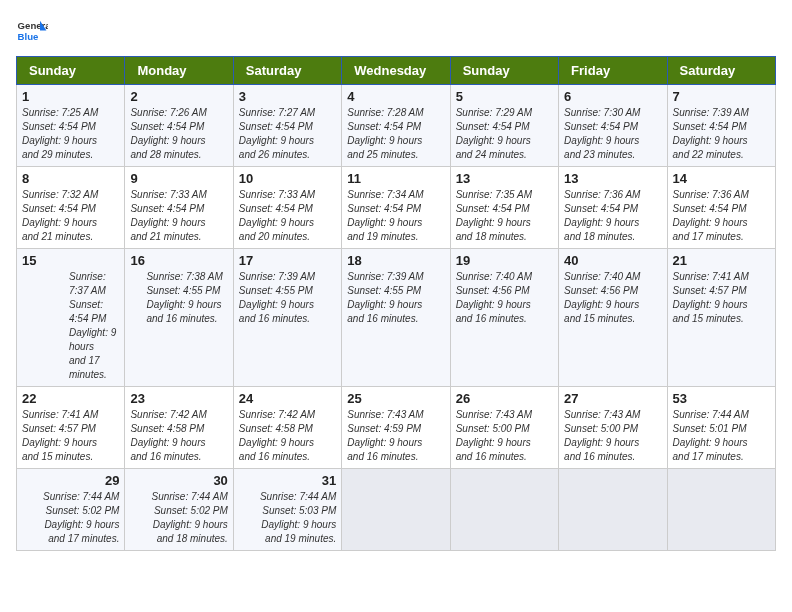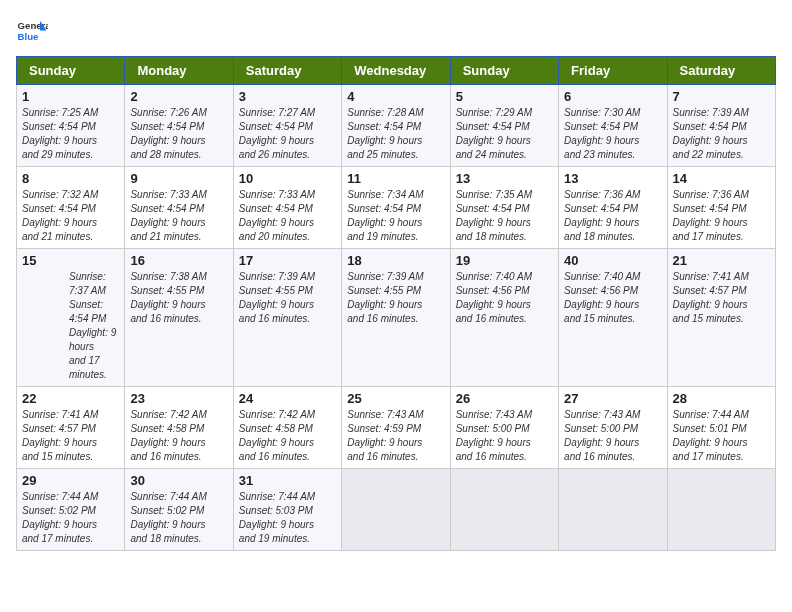--- a/index.html
+++ b/index.html
@@ -76,20 +76,21 @@
       font-size: 10px;
       color: #333;
       line-height: 1.4;
       font-style: italic;
     }
     .empty-cell {
       background: #e8eaf0 !important;
     }
     .last-row td {
       height: 70px;
+      text-align: right;
     }
   </style>
 </head>
 <body>
 
 <div class="header-area">
   <div class="logo">
     <svg class="logo-icon" viewBox="0 0 40 40">
         <text x="2" y="16" font-size="12" font-weight="bold" fill="#333">General</text>
         <text x="2" y="30" font-size="12" font-weight="bold" fill="#1a73e8">Blue</text>
@@ -220,21 +221,21 @@
       <tr>
         <td>
           <span class="day-number">15</span>
           <div class="day-info" style="white-space: pre-line; margin-left: 47px;">Sunrise: 7:37 AM
 Sunset: 4:54 PM
 Daylight: 9 hours
 and 17 minutes.</div>
         </td>
         <td>
           <span class="day-number">16</span>
-          <div class="day-info" style="white-space: pre-line;">Sunrise: 7:38 AM
+          <div class="day-info" style="white-space: pre-line; margin-left: 16px;">Sunrise: 7:38 AM
 Sunset: 4:55 PM
 Daylight: 9 hours
 and 16 minutes.</div>
         </td>
         <td>
           <span class="day-number">17</span>
           <div class="day-info" style="white-space: pre-line;">Sunrise: 7:39 AM
 Sunset: 4:55 PM
 Daylight: 9 hours
 and 16 minutes.</div>
@@ -305,21 +306,21 @@
 and 16 minutes.</div>
         </td>
         <td>
           <span class="day-number">27</span>
           <div class="day-info" style="white-space: pre-line;">Sunrise: 7:43 AM
 Sunset: 5:00 PM
 Daylight: 9 hours
 and 16 minutes.</div>
         </td>
         <td>
-          <span class="day-number">28</span>
+          <span class="day-number">53</span>
           <div class="day-info" style="white-space: pre-line;">Sunrise: 7:44 AM
 Sunset: 5:01 PM
 Daylight: 9 hours
 and 17 minutes.</div>
         </td>
       </tr>
       <tr class="last-row">
         <td>
           <span class="day-number">29</span>
           <div class="day-info" style="white-space: pre-line;">Sunrise: 7:44 AM

